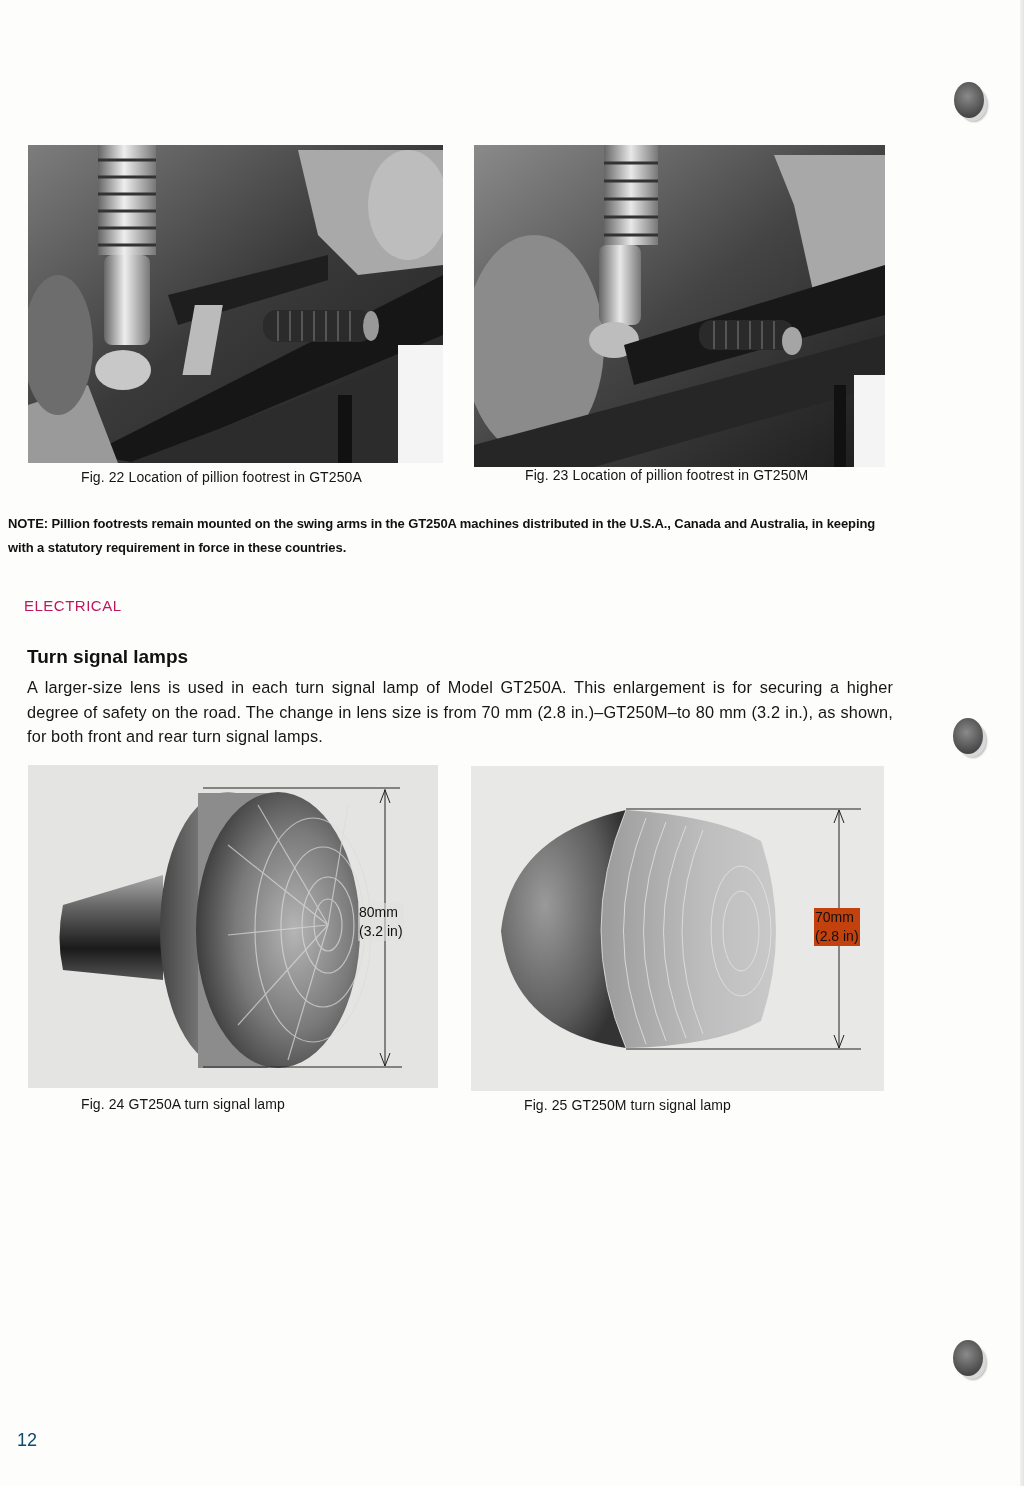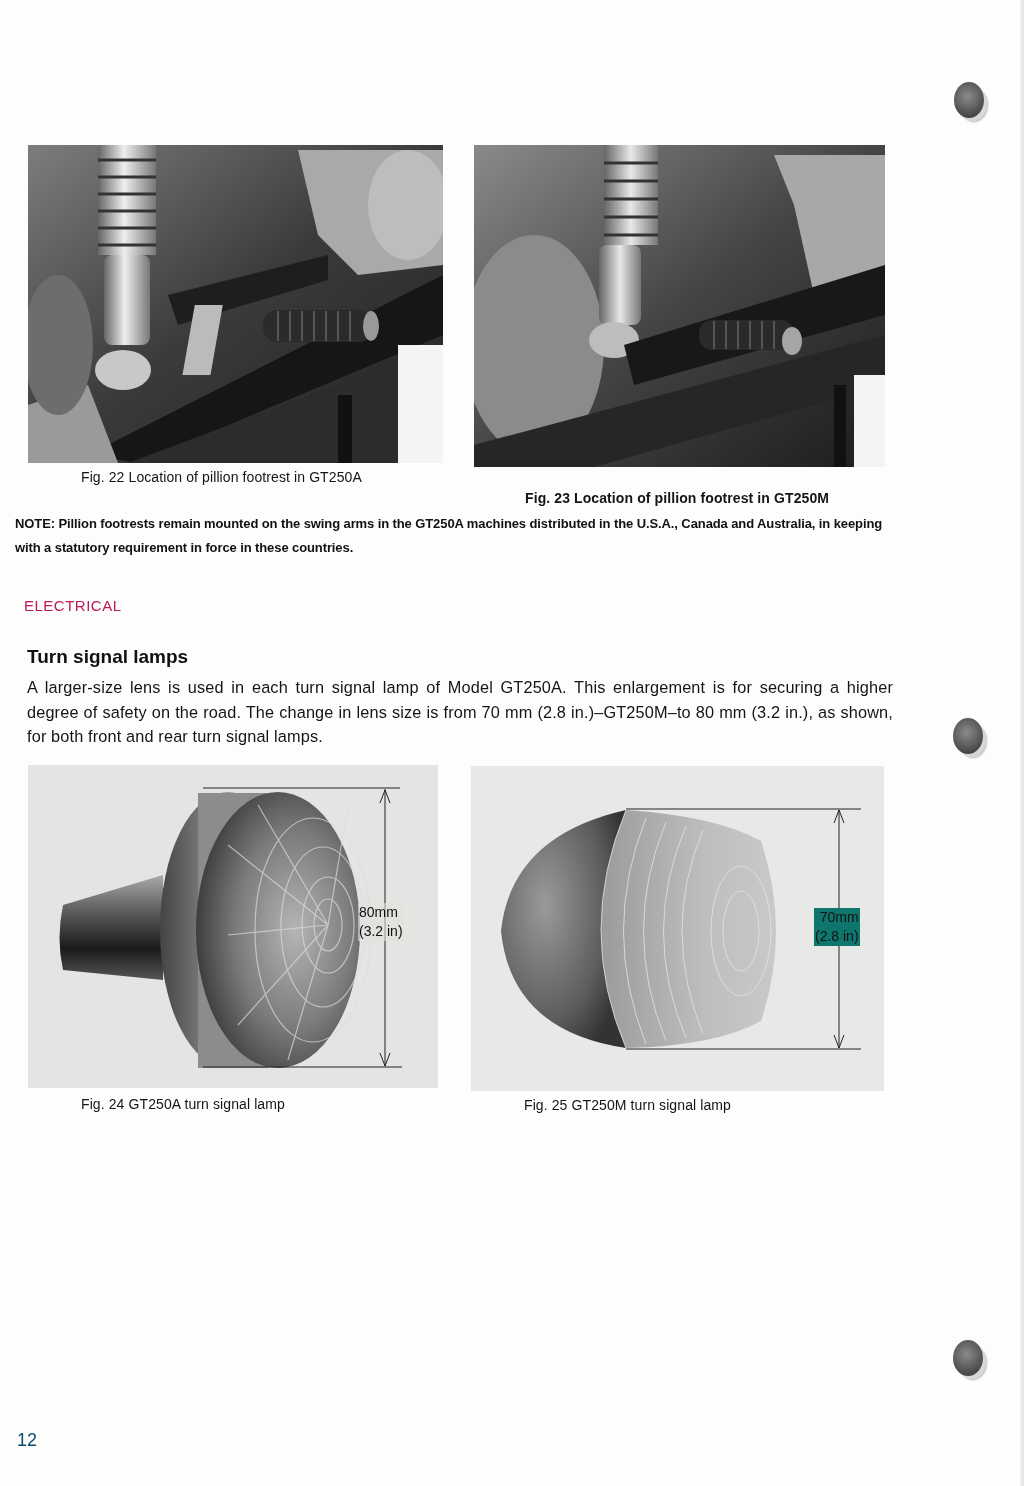--- a/index.html
+++ b/index.html
@@ -21,26 +21,26 @@
   #fig23 { left: 474px; top: 145px; width: 411px; height: 322px; }
   #fig24 { left: 28px; top: 765px; width: 410px; height: 323px; }
   #fig25 { left: 471px; top: 766px; width: 413px; height: 325px; }
 
   .caption {
     position: absolute; font-size: 14px; letter-spacing: 0.1px; color: #151515;
     white-space: nowrap;
     margin-left: 44px;
   }
   #cap22 { left: 37px; top: 469px; }
-  #cap23 { left: 481px; top: 490px; font-weight: bold; }
+  #cap23 { left: 481px; top: 467px; }
   #cap24 { left: 37px; top: 1096px; }
   #cap25 { left: 480px; top: 1097px; }
 
   .note {
-    position: absolute; left: 15px; top: 512px; width: 870px;
+    position: absolute; left: 8px; top: 512px; width: 870px;
     font-size: 13px; font-weight: bold; line-height: 24px; color: #111;
     letter-spacing: -0.1px;
   }
   .section-title {
     position: absolute; left: 24px; top: 597px;
     font-size: 15px; letter-spacing: 0.5px; color: #be185d;
   }
   .sub-title {
     position: absolute; left: 27px; top: 646px;
     font-size: 19px; font-weight: bold; color: #111;
@@ -48,21 +48,21 @@
   .body-text {
     position: absolute; left: 27px; top: 675px; width: 866px;
     font-size: 16.3px; line-height: 24.5px; color: #151515;
     text-align: justify; letter-spacing: 0.15px;
   }
   .dim-label {
     position: absolute; font-size: 14px; line-height: 19px; color: #111;
     background: rgba(232,232,230,0.85); padding: 0 1px;
   }
   #dim24 { left: 358px; top: 903px; background: rgba(225,225,222,0.6); }
-  #dim25 { left: 814px; top: 908px; text-align: right; background: #0f766e; }
+  #dim25 { left: 814px; top: 908px; text-align: left; background: #c2410c; }
 
   .page-number {
     position: absolute; left: 17px; top: 1430px; font-size: 18px; color: #0c4a6e;
   }
   .binder-hole {
     position: absolute; width: 30px; height: 36px; border-radius: 50%;
     background: radial-gradient(circle at 45% 40%, #8a8a8a, #4a4a4a 70%, #333 100%);
     box-shadow: 4px 4px 0 -1px #d8d8d8, 5px 5px 2px -1px #bbb;
   }
   #hole1 { left: 954px; top: 82px; }

